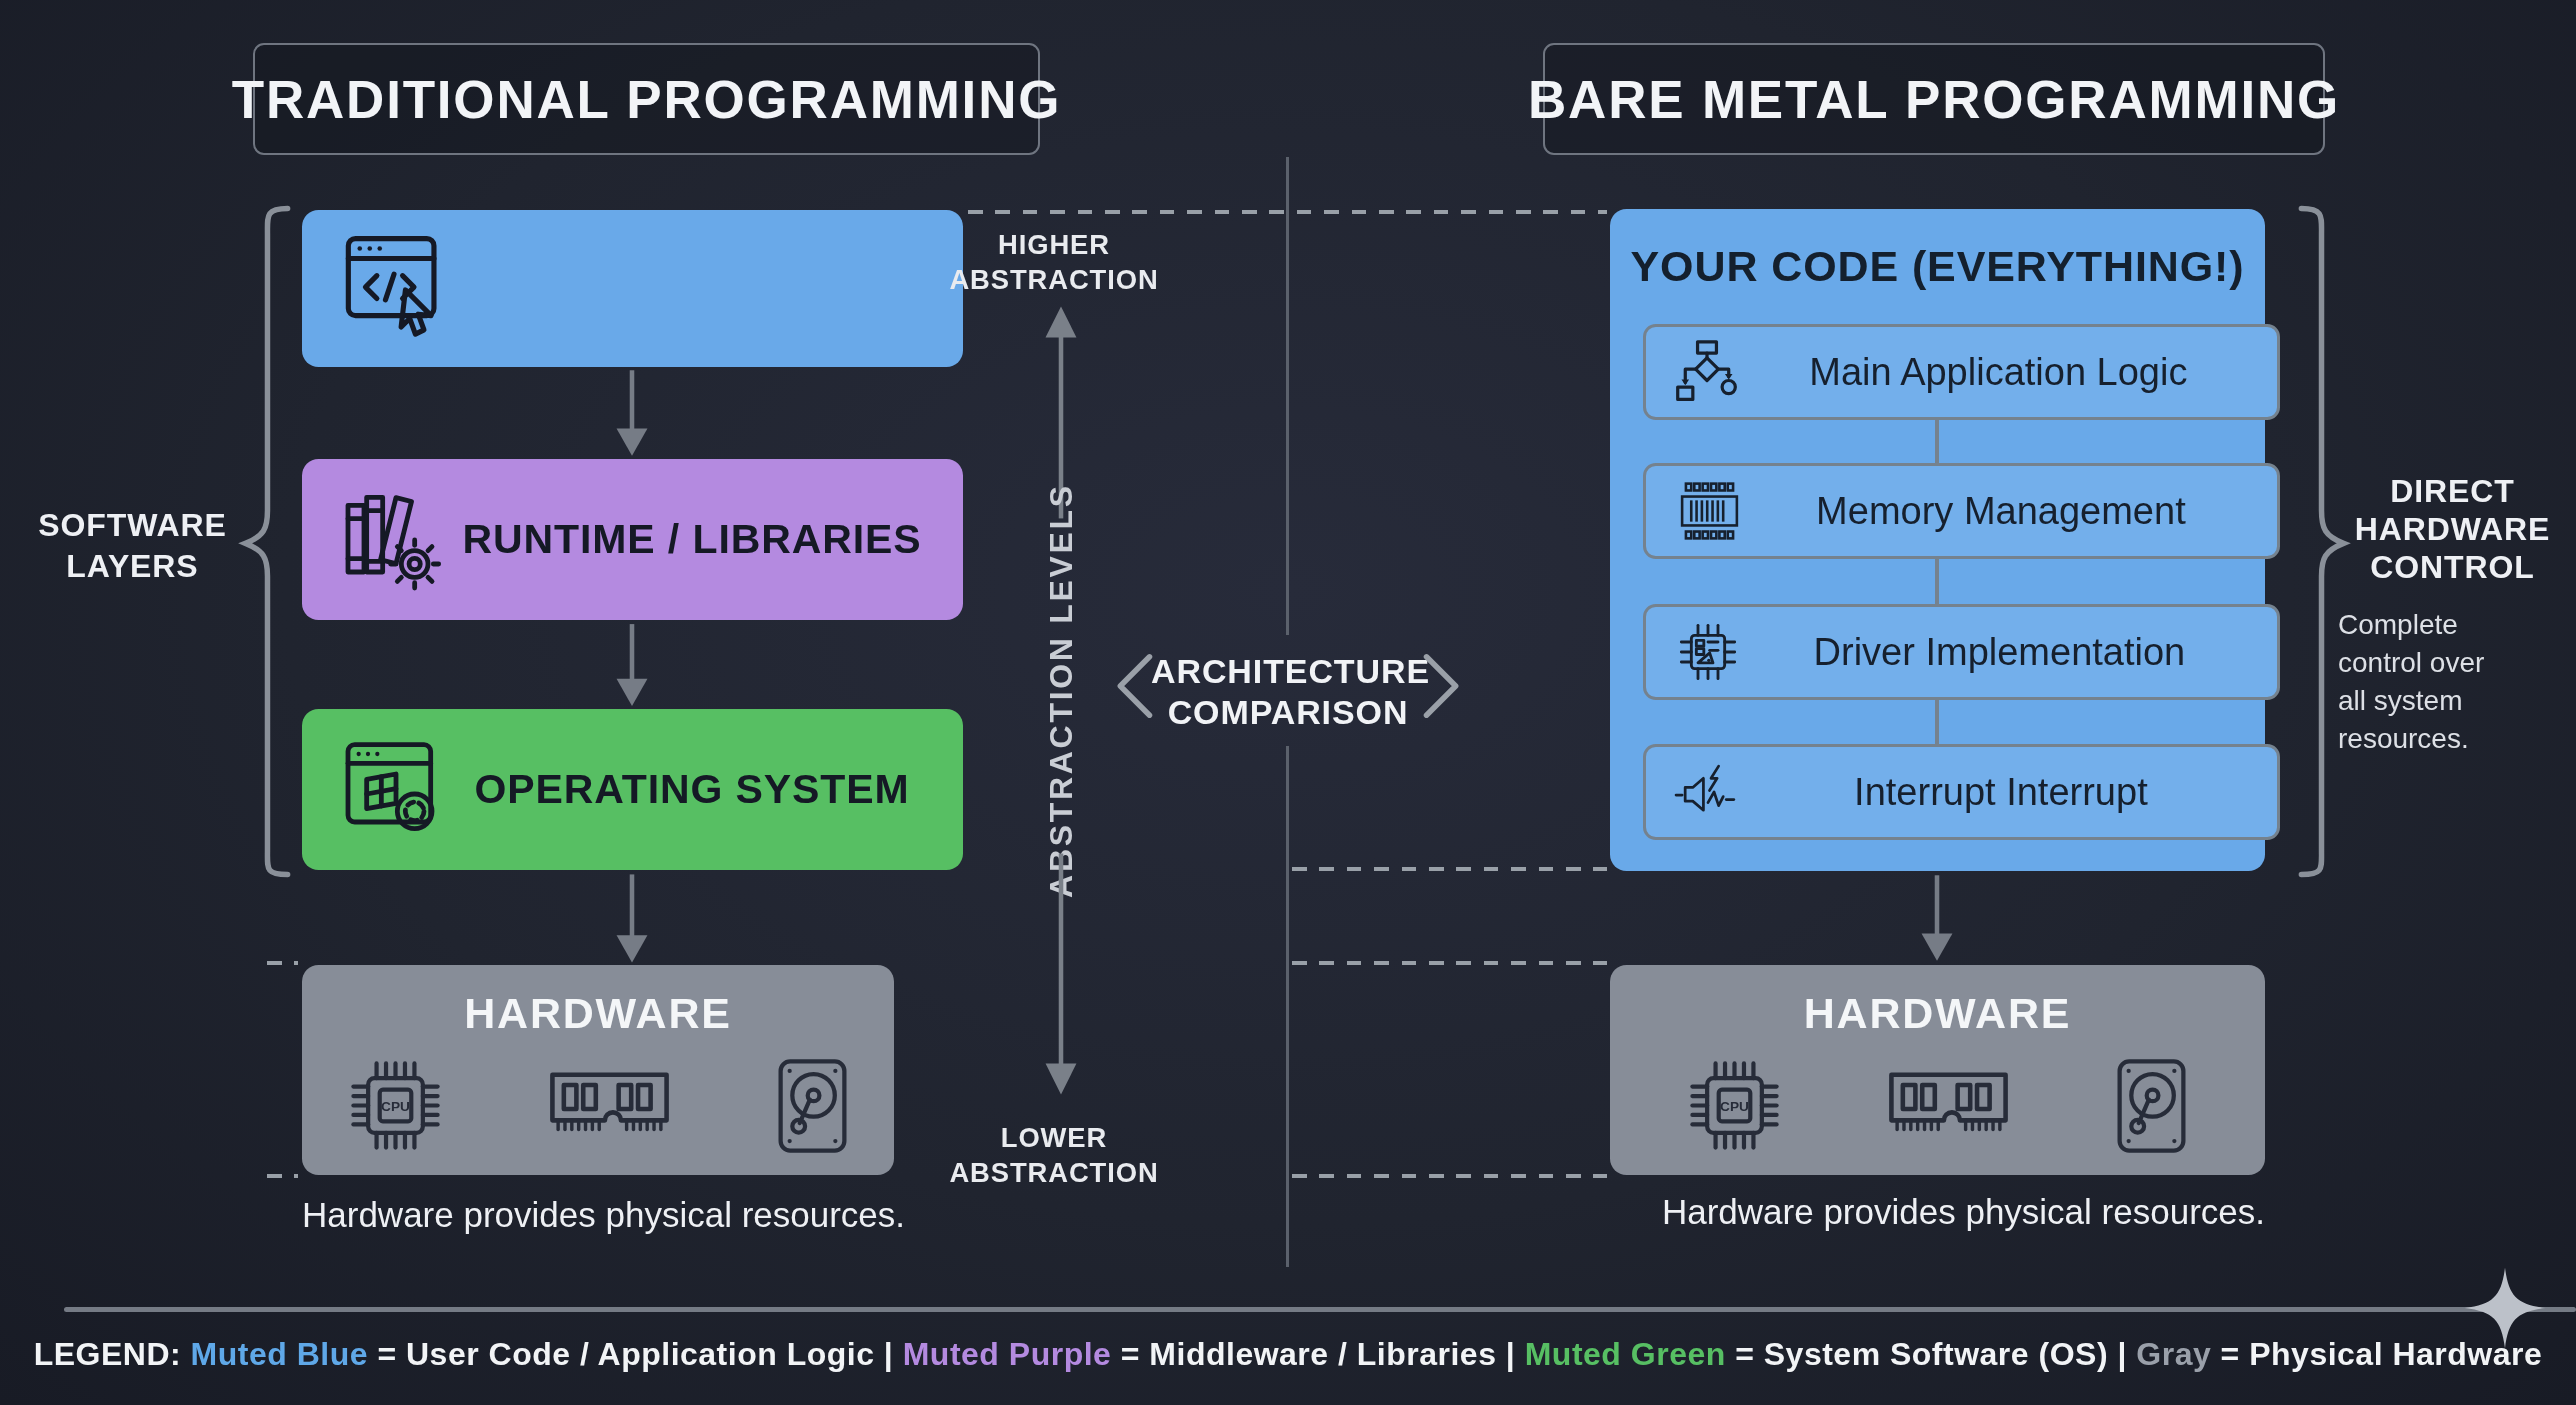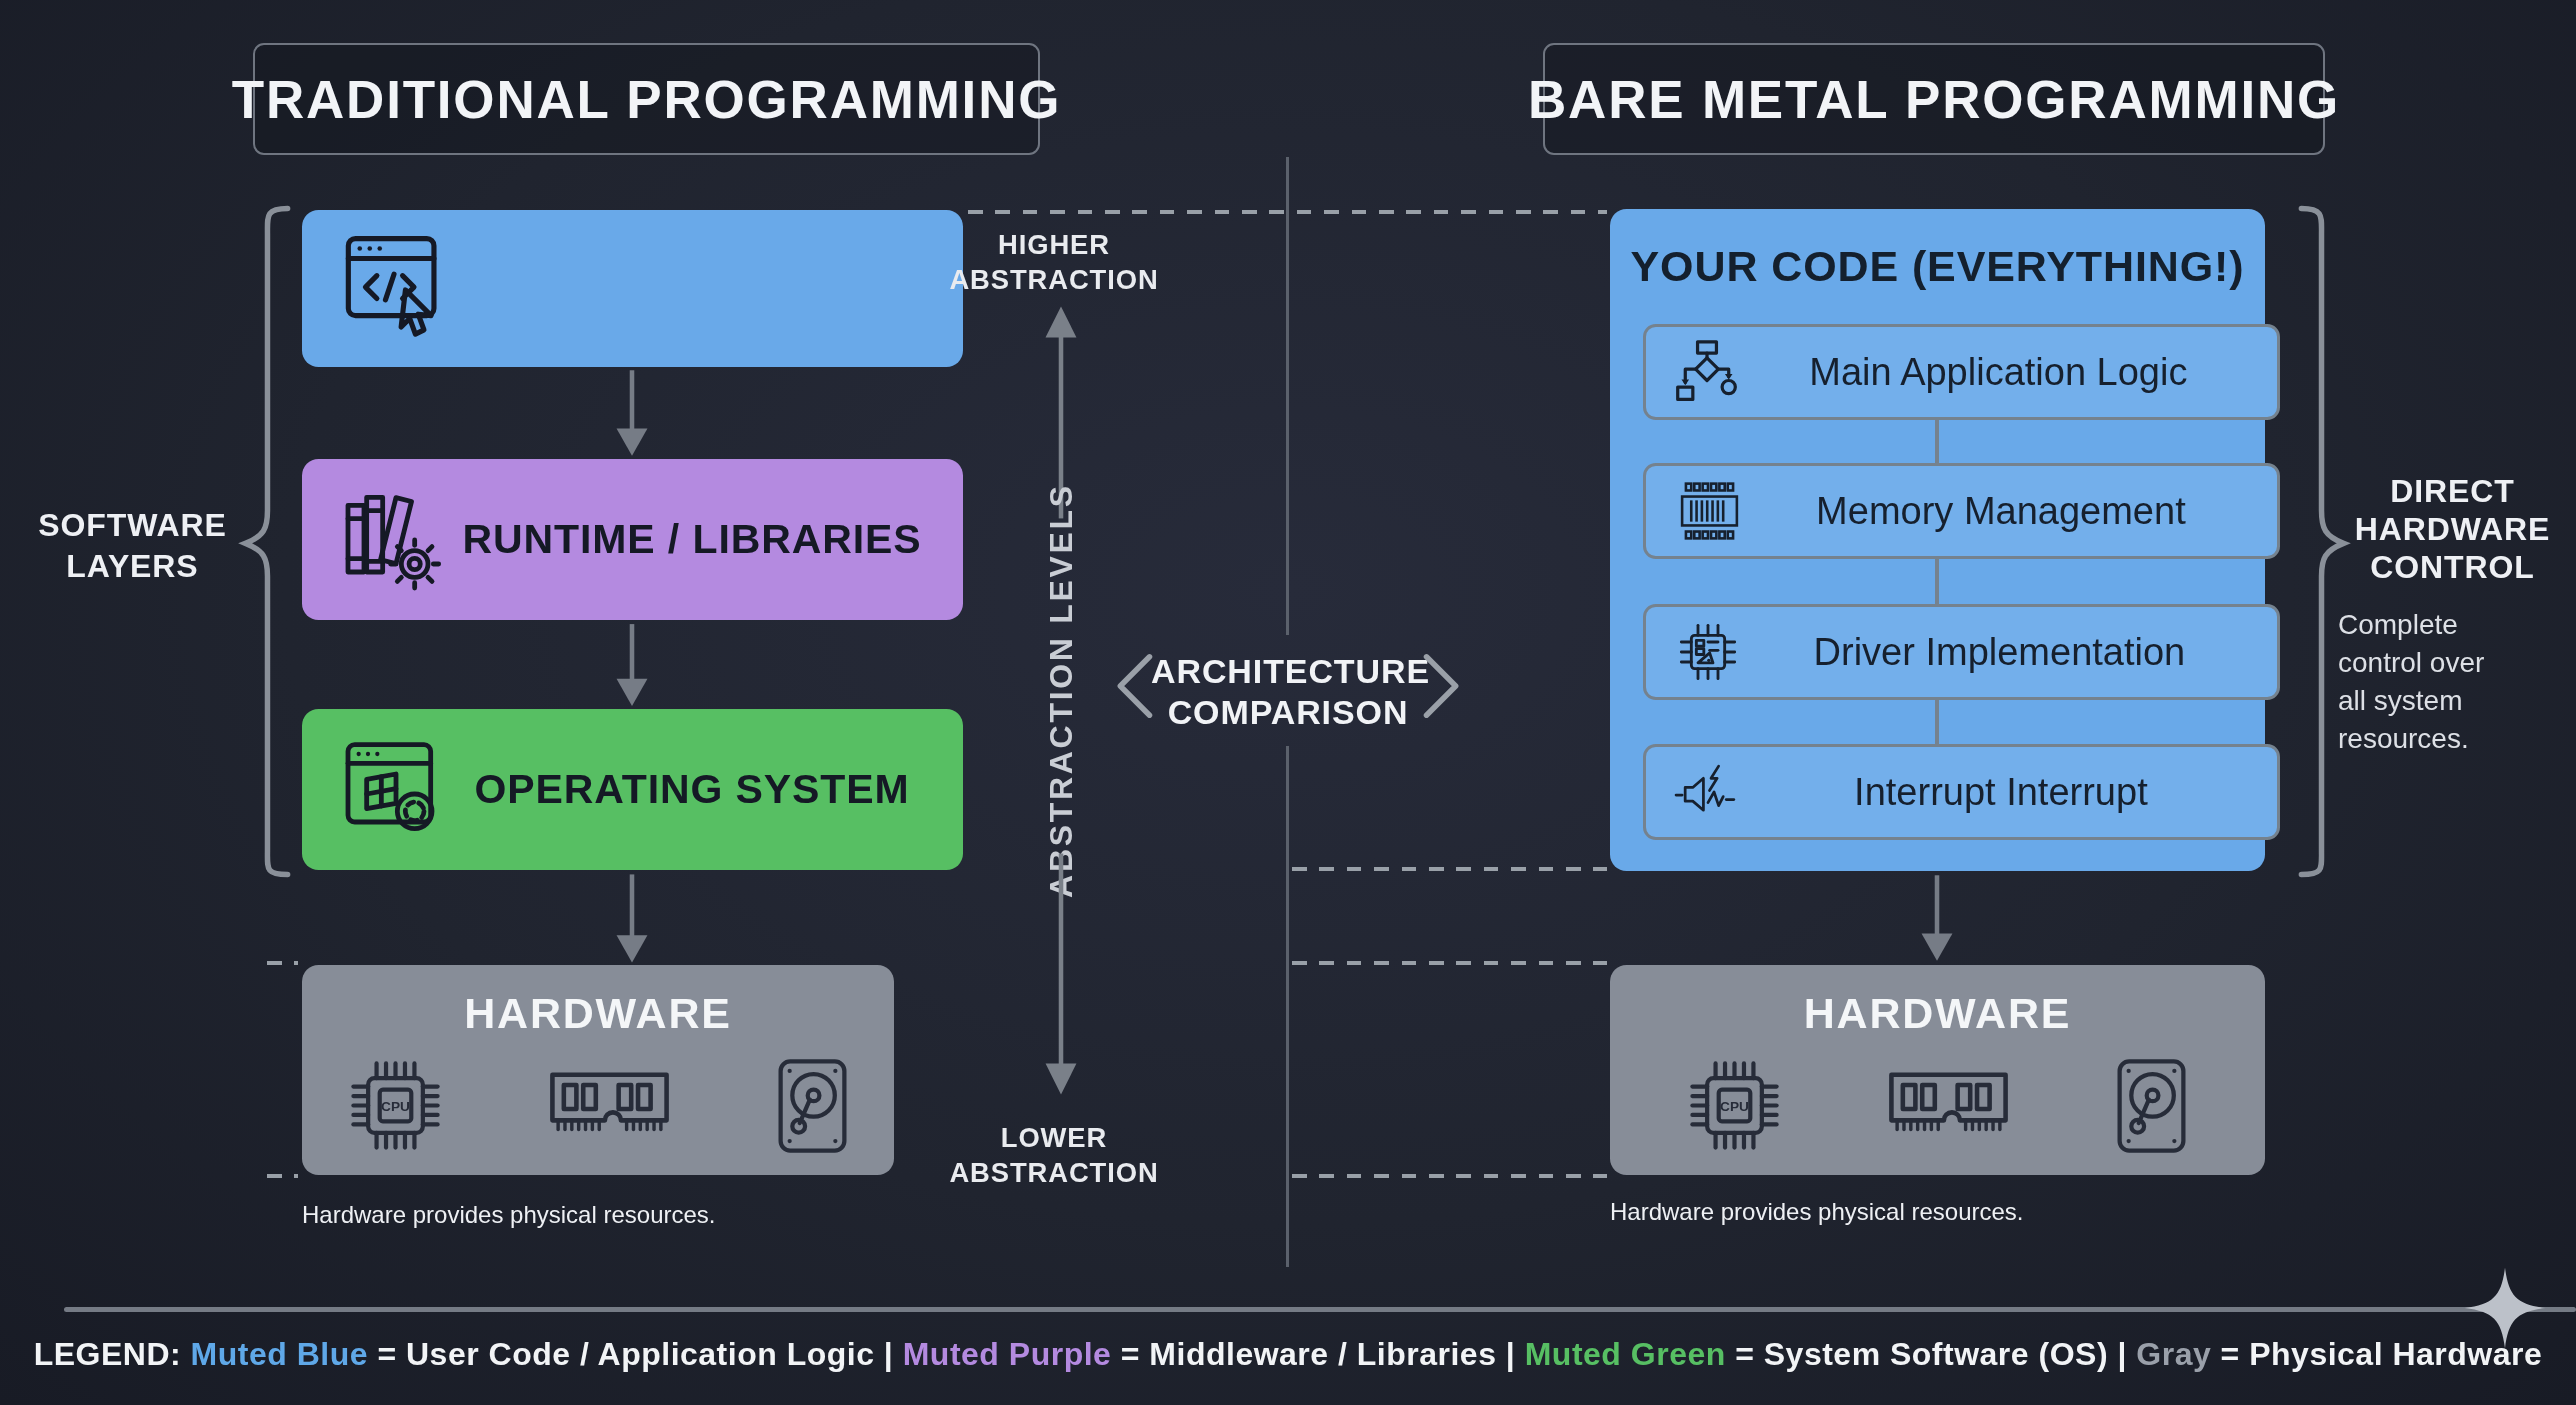--- a/index.html
+++ b/index.html
@@ -28,21 +28,21 @@
   }
 
   
   .hw-box{
     border-radius:16.5px;background:#878d98;display:flex;flex-direction:column;align-items:center;
   }
   .hw-title{color:#f4f6f8;font-size:43px;font-weight:600;letter-spacing:1.8px;margin-top:24px;}
   .hw-icons{display:flex;align-items:center;gap:95px;margin-top:16.5px;color:#272c39;}
 
   .caption{
-    color:#eef0f4;font-size:24px;font-weight:500;text-align:left;line-height:40px;white-space:nowrap;
+    color:#eef0f4;font-size:35px;font-weight:500;text-align:right;line-height:40px;white-space:nowrap;
   }
 
   
   .dash{height:3.7px;background:repeating-linear-gradient(90deg,#99a0a8 0 14.6px,transparent 14.6px 27.4px);}
   .vline{width:2.7px;background:#5b616c;}
   .small-cap{color:#e9ebef;font-weight:700;font-size:27.4px;line-height:35px;text-align:center;letter-spacing:0.9px;}
   .rot-label{
     display:flex;align-items:center;justify-content:center;
     color:#c9cdd4;font-size:32px;font-weight:700;letter-spacing:2.7px;white-space:nowrap;
     transform:rotate(-90deg);

